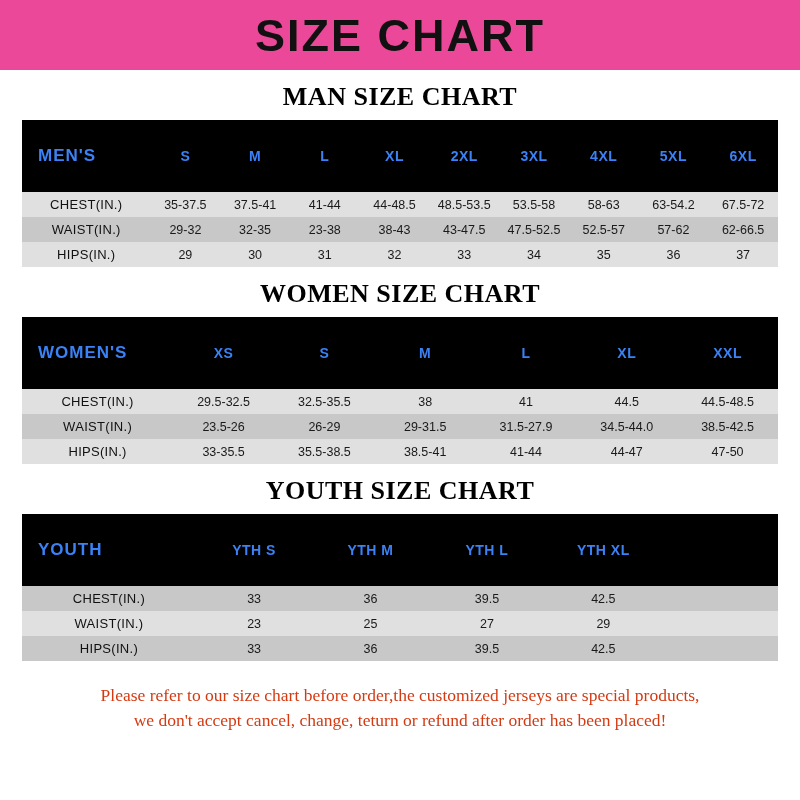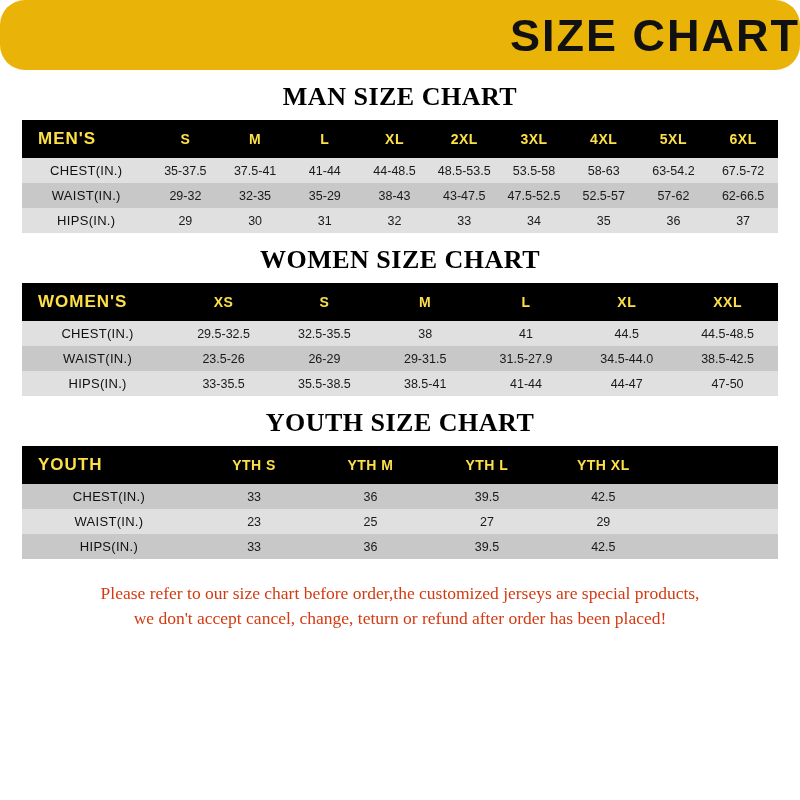--- a/index.html
+++ b/index.html
@@ -17,25 +17,24 @@
     position: relative;
     width: 800px;
     height: 800px;
     background: #ffffff;
     box-sizing: border-box;
   }
   
   .banner {
     position: relative;
     height: 70px;
-    background: #eab308;
+    background: #ec4899;
     display: flex;
     align-items: center;
-    justify-content: flex-end;
-    border-radius: 25px;
+    justify-content: center;
   }
   .banner-title {
     font-family: "Liberation Sans", sans-serif;
     font-weight: bold;
     font-size: 45px;
     letter-spacing: 2px;
     color: #111111;
     text-align: center;
     line-height: 1;
   }
@@ -62,24 +61,24 @@
   }
   table.size-table td, table.size-table th {
     padding: 5px 2px;
     text-align: center;
     font-size: 12.5px;
     color: #1a1a1a;
     font-family: "Liberation Sans", sans-serif;
   }
   table.size-table thead th {
     background: #000000;
-    color: #fde047;
+    color: #3b82f6;
     font-weight: bold;
     font-size: 14px;
-    padding: 9px 2px;
+    padding: 26px 2px;
     letter-spacing: 0.5px;
   }
   table.size-table thead th.row-label-head {
     text-align: left;
     padding-left: 16px;
     font-size: 17px;
     letter-spacing: 1px;
   }
   table.size-table tbody tr.shade-light td {
     background: #e0e0e0;
@@ -161,21 +160,21 @@
             <td>48.5-53.5</td>
             <td>53.5-58</td>
             <td>58-63</td>
             <td>63-54.2</td>
             <td>67.5-72</td>
           </tr>
           <tr class="shade-dark">
             <td class="row-label">WAIST(IN.)</td>
             <td>29-32</td>
             <td>32-35</td>
-            <td>35-29</td>
+            <td>23-38</td>
             <td>38-43</td>
             <td>43-47.5</td>
             <td>47.5-52.5</td>
             <td>52.5-57</td>
             <td>57-62</td>
             <td>62-66.5</td>
           </tr>
           <tr class="shade-light">
             <td class="row-label">HIPS(IN.)</td>
             <td>29</td>

